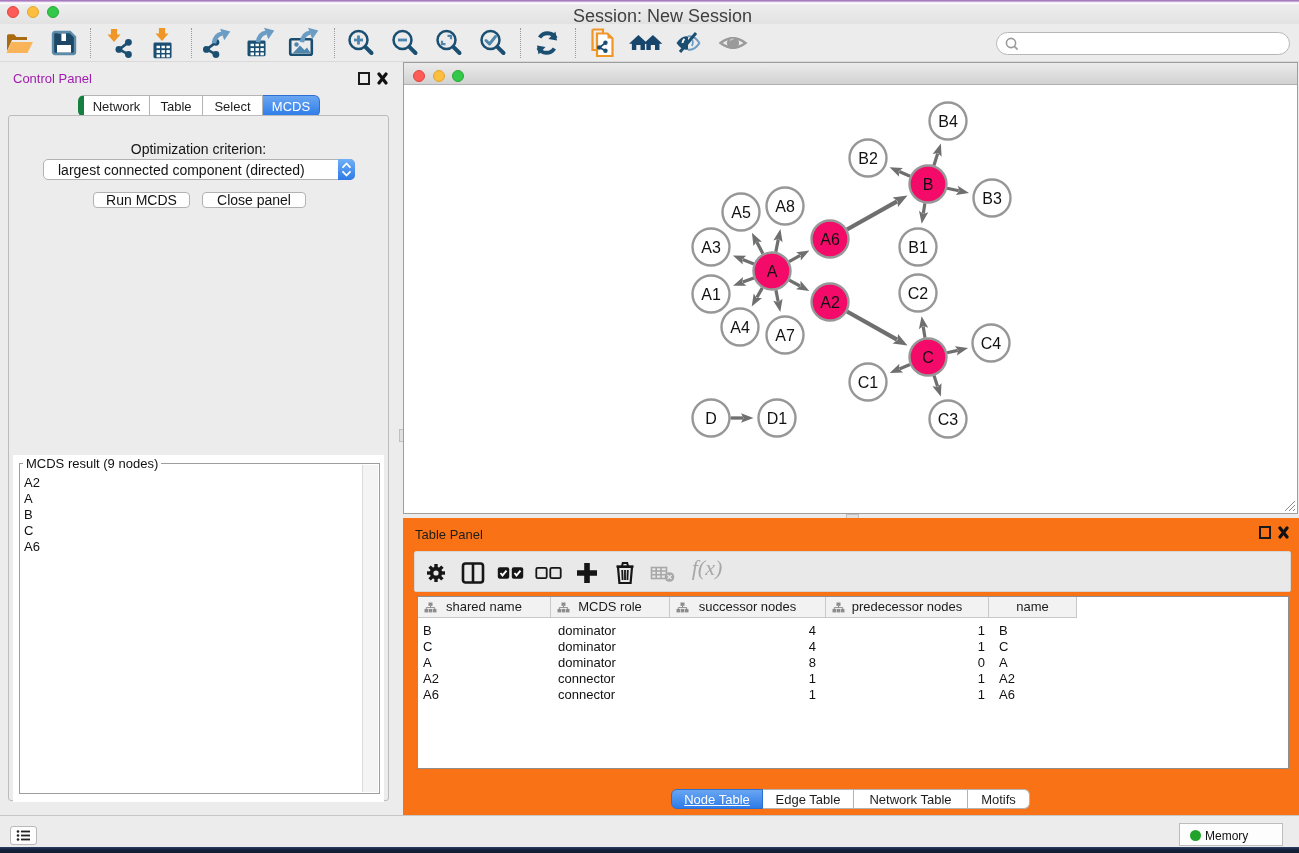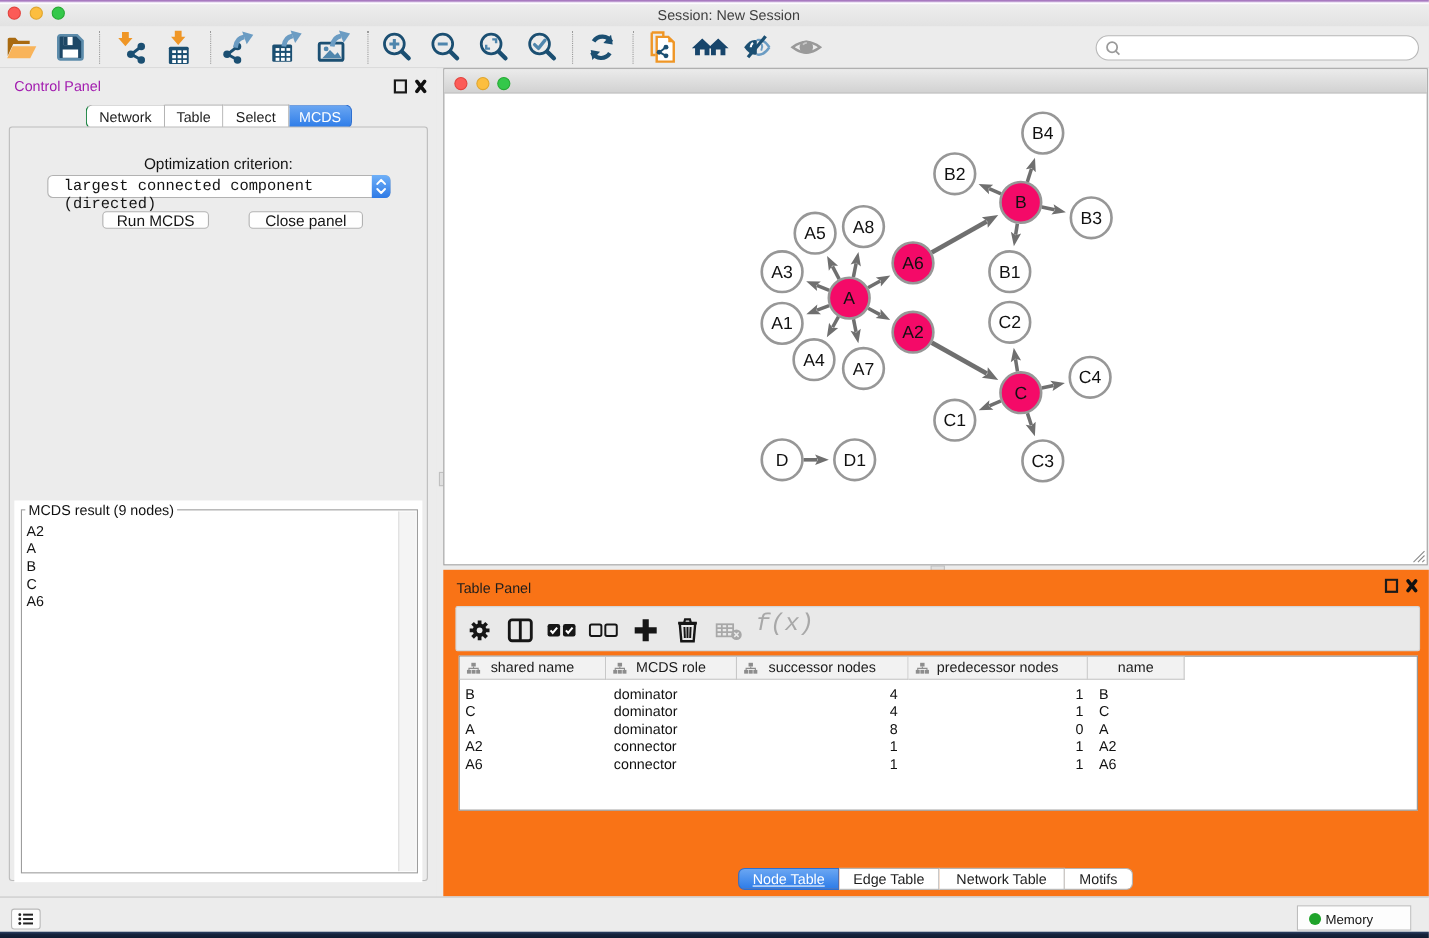--- a/index.html
+++ b/index.html
@@ -6,35 +6,35 @@
 html,body { width:1299px; height:853px; overflow:hidden; background:#ececec;
   font-family:"Liberation Sans", sans-serif; }
 .abs { position:absolute; }
 #stage { position:relative; width:1299px; height:853px; }
 
 #topstrip { left:0; top:0; width:1299px; height:4px;
   background:linear-gradient(#a87ac0 0px, #a87ac0 1px, #e8daf1 2px, #fdfcfe 3px); }
 #titlebar { left:0; top:4px; width:1299px; height:20px;
   background:linear-gradient(#eeeeee, #e2e2e2); }
 #titlebar .title { position:absolute; left:0; right:0; top:2px; text-align:center;
-  font-size:13px; color:#3f3f3f;padding-left:26px; }
+  font-size:18px; color:#3f3f3f;padding-left:26px; }
 .light { position:absolute; width:12px; height:12px; border-radius:50%; top:50%; margin-top:-6px; }
 
 #toolbar { left:0; top:24px; width:1299px; height:38px; background:#ececec; border-bottom:1px solid #dadada; }
 .tsep { position:absolute; top:4px; height:30px; width:0;
   border-left:1px dotted #9a9a9a; }
 #searchbox { position:absolute; left:996px; top:8px; width:294px; height:23px;
   background:#fff; border:1px solid #b7b7b7; border-radius:12px; }
 
 #cpanel { left:0; top:62px; width:397px; height:753px; background:#ececec; }
 #cpanel .ptitle { position:absolute; left:13px; top:9px; font-size:13px; color:#a21caf; }
 .tabrow { position:absolute; display:flex; }
 .tab { height:22px; line-height:21px; font-size:13px; color:#1d1d1d; text-align:center;
   background:#fff; border:1px solid #b4b4b4; border-left:none; }
-.tab.first { border-left:1px solid #15803d; border-radius:6px 0 0 6px; }
+.tab.first { border-left:6px solid #15803d; border-radius:6px 0 0 6px; }
 .tab.last { border-radius:0 6px 6px 0; }
 .tab.sel { background:linear-gradient(#6aa6f2,#2d7ce8); color:#fff; border-color:#2d6fd0; }
 #cpcontent { position:absolute; left:8px; top:53px; width:381px; height:686px;
   border:1px solid #bcbcbc; border-radius:3px; background:#ececec; }
 
 #mcdsbox { position:absolute; left:4px; top:339px; width:371px; height:347px; background:#fff; }
 #mcdsfield { position:absolute; left:6px; top:8px; right:4px; bottom:8px;
   border:1px solid #9d9d9d; }
 #mcdslegend { position:absolute; left:3px; top:-8px; background:#fff; padding:0 3px;
   font-size:13px; color:#111; z-index:2; }
@@ -47,21 +47,21 @@
   border:1px solid #9d9d9d; }
 #nettitle { position:absolute; left:0; top:0; right:0; height:22px;
   background:linear-gradient(#ebebeb,#d2d2d2); border-bottom:1px solid #b0b0b0; }
 #nettitle .title { position:absolute; left:0; right:0; top:3px; text-align:center;
   font-size:13px; color:#2e2e2e; }
 
 #tpanel { left:403px; top:518px; width:896px; height:297px; background:#f97316; }
 #tpanel .ptitle { position:absolute; left:12px; top:9px; font-size:13px; color:#1d1d1d; }
 #ttoolbar { position:absolute; left:11px; top:33px; width:877px; height:41px;
   background:#e9e9e9; border:1px solid #d6d6d6; border-radius:2px; }
-#tframe { position:absolute; left:14px; top:78px; width:872px; height:141px;
+#tframe { position:absolute; left:14px; top:78px; width:872px; height:173px;
   background:#fff; border:1px solid #8e8e8e; }
 .th { position:absolute; top:0; height:21px; background:#f2f2f2;
   border-right:1px solid #c8c8c8; border-bottom:1px solid #c8c8c8;
   font-size:13px; color:#1b1b1b; text-align:center; line-height:20px; }
 .trow { position:absolute; left:0; width:660px; height:16px; font-size:13px; color:#111; }
 .tcell { position:absolute; top:0; }
 .btabs { position:absolute; display:flex; }
 .btab { height:20px; line-height:19px; font-size:13px; color:#1d1d1d; text-align:center;
   background:#fff; border:1px solid #b4b4b4; border-left:none; }
 .btab.first { border-left:1px solid #b4b4b4; border-radius:6px 0 0 6px; }
@@ -254,30 +254,30 @@
     </svg>
     <div class="tabrow" style="left:78px; top:33px;">
       <div class="tab first" style="width:72px">Network</div>
       <div class="tab" style="width:53px">Table</div>
       <div class="tab" style="width:60px">Select</div>
       <div class="tab last sel" style="width:57px">MCDS</div>
     </div>
     <div id="cpcontent">
       <div style="position:absolute; left:0; right:0; top:25px; text-align:center; font-size:14px; color:#141414;">Optimization criterion:</div>
       <div id="dropdown" style="position:absolute; left:34px; top:43px; width:312px; height:21px; background:#fff; border:1px solid #b2b2b2; border-radius:5px;">
-        <div style="position:absolute; left:14px; top:2px; font-size:14px; color:#141414;font-family:Liberation Mono, monospace;">largest connected component (directed)</div>
+        <div style="position:absolute; left:14px; top:2px; font-size:14px; color:#141414;">largest connected component (directed)</div>
         <div style="position:absolute; right:-1px; top:-1px; width:17px; height:21px; border-radius:0 5px 5px 0; background:linear-gradient(#6fb0f8,#2e7ae6);">
           <svg width="17" height="21" viewBox="0 0 17 21">
               <path d="M5 8.2 L8.5 4.5 L12 8.2" fill="none" stroke="#fff" stroke-width="1.8" stroke-linecap="round" stroke-linejoin="round"></path>
               <path d="M5 12.8 L8.5 16.5 L12 12.8" fill="none" stroke="#fff" stroke-width="1.8" stroke-linecap="round" stroke-linejoin="round"></path>
             </svg>
         </div>
       </div>
       <div style="position:absolute; left:84px; top:76px; width:97px; height:16px; background:#fefefe; border:1px solid #b2b2b2; border-radius:4px; text-align:center; font-size:14px; line-height:15px; color:#141414;">Run MCDS</div>
-      <div style="position:absolute; left:193px; top:76px; width:104px; height:16px; background:#fefefe; border:1px solid #b2b2b2; border-radius:4px; text-align:center; font-size:14px; line-height:15px; color:#141414;margin-left:24px;">Close panel</div>
+      <div style="position:absolute; left:193px; top:76px; width:104px; height:16px; background:#fefefe; border:1px solid #b2b2b2; border-radius:4px; text-align:center; font-size:14px; line-height:15px; color:#141414;">Close panel</div>
       <div id="mcdsbox">
         <div id="mcdsfield">
           <div id="mcdslegend">MCDS result (9 nodes)</div>
           <div id="mcdslist">A2<br>A<br>B<br>C<br>A6</div>
           <div id="mcdssb"></div>
         </div>
       </div>
     </div>
   </div>
 
@@ -432,21 +432,21 @@
 <g stroke="#a8a8a8" fill="none" stroke-width="1.6">
 <rect x="3.5" y="9.5" width="15" height="11"></rect>
 <line x1="3.5" y1="13" x2="18.5" y2="13"></line>
             <line x1="3.5" y1="16.7" x2="18.5" y2="16.7"></line>
 <line x1="8.2" y1="9.5" x2="8.2" y2="20.5"></line>
             <line x1="13" y1="9.5" x2="13" y2="20.5"></line>
 </g>
 <circle cx="21.5" cy="19" r="4.8" fill="#a8a8a8"></circle>
 <path d="M19.5 17 L23.5 21 M23.5 17 L19.5 21" stroke="#e9e9e9" stroke-width="1.4"></path>
         </svg>
-<div style="position:absolute;left:272px;top:3px;width:40px;font-family:Liberation Mono, monospace;font-style:italic;font-size:22px;color:#a8a8a8;">f(x)</div>
+<div style="position:absolute;left:272px;top:3px;width:40px;font-family:Liberation Serif, serif;font-style:italic;font-size:22px;color:#a8a8a8;text-align:center;">f(x)</div>
       </div>
     <div id="tframe">
       <div class="th" style="left:0px; width:133px;"><svg width="13" height="11" viewBox="0 0 13 11" style="position:absolute;left:6px;top:5px">
             <rect x="4.5" y="0.5" width="4" height="3.4" fill="#8d8d8d"></rect>
             <rect x="0.5" y="7" width="3.6" height="3.4" fill="#8d8d8d"></rect>
             <rect x="4.7" y="7" width="3.6" height="3.4" fill="#8d8d8d"></rect>
             <rect x="8.9" y="7" width="3.6" height="3.4" fill="#8d8d8d"></rect>
             <path d="M6.5 4 L6.5 5.6 M2.3 7 L2.3 5.6 L10.7 5.6 L10.7 7" stroke="#8d8d8d" stroke-width="1" fill="none"></path>
           </svg>shared name</div>
 <div class="th" style="left:133px; width:119px;"><svg width="13" height="11" viewBox="0 0 13 11" style="position:absolute;left:6px;top:5px">

